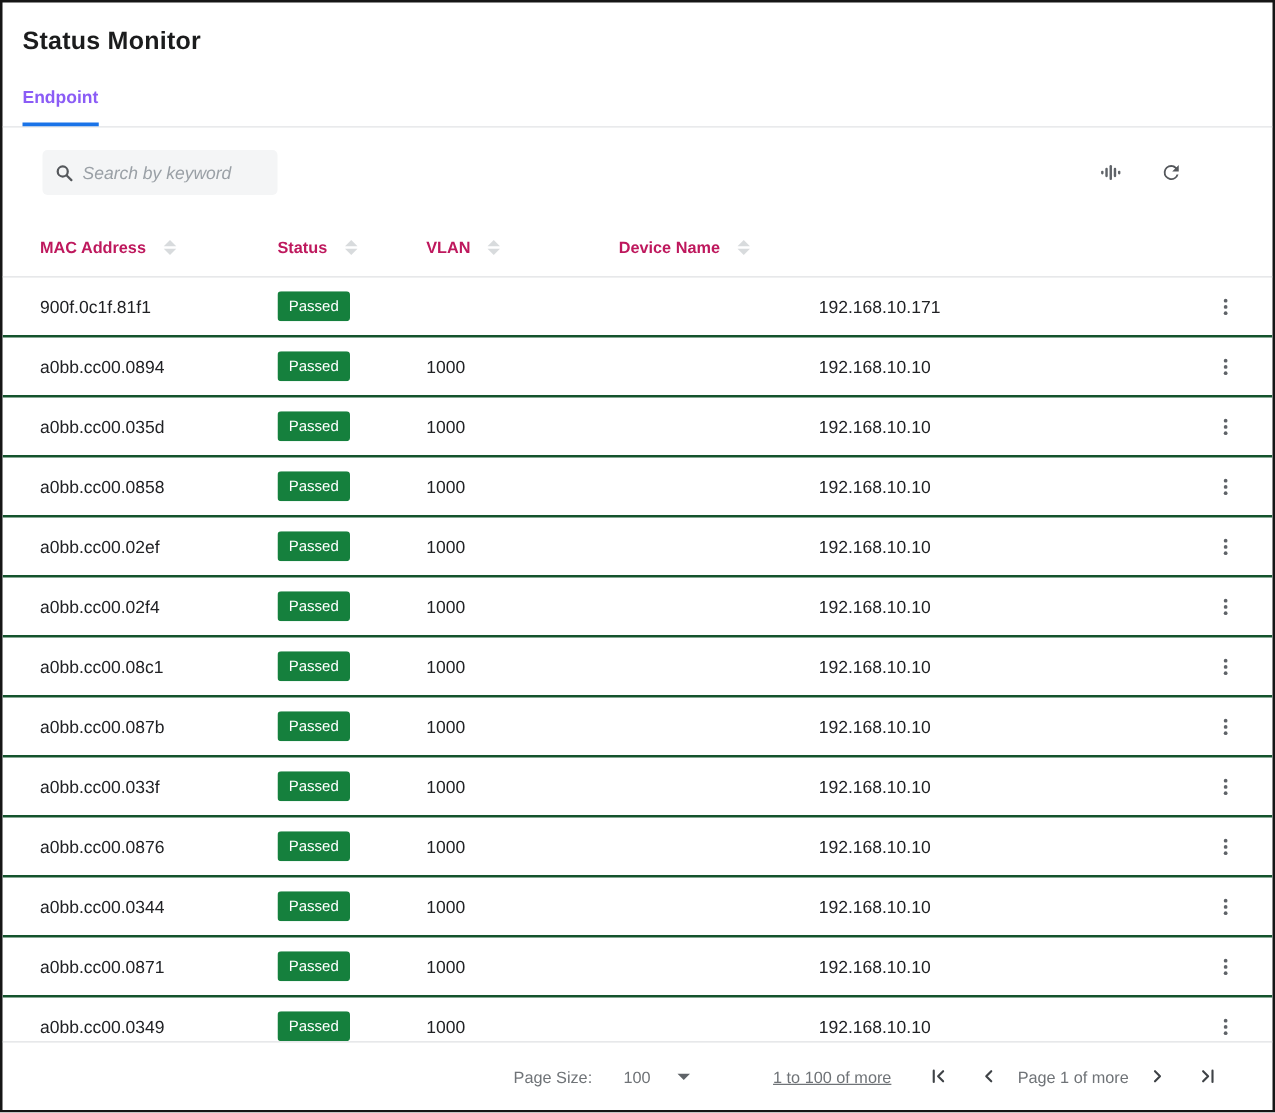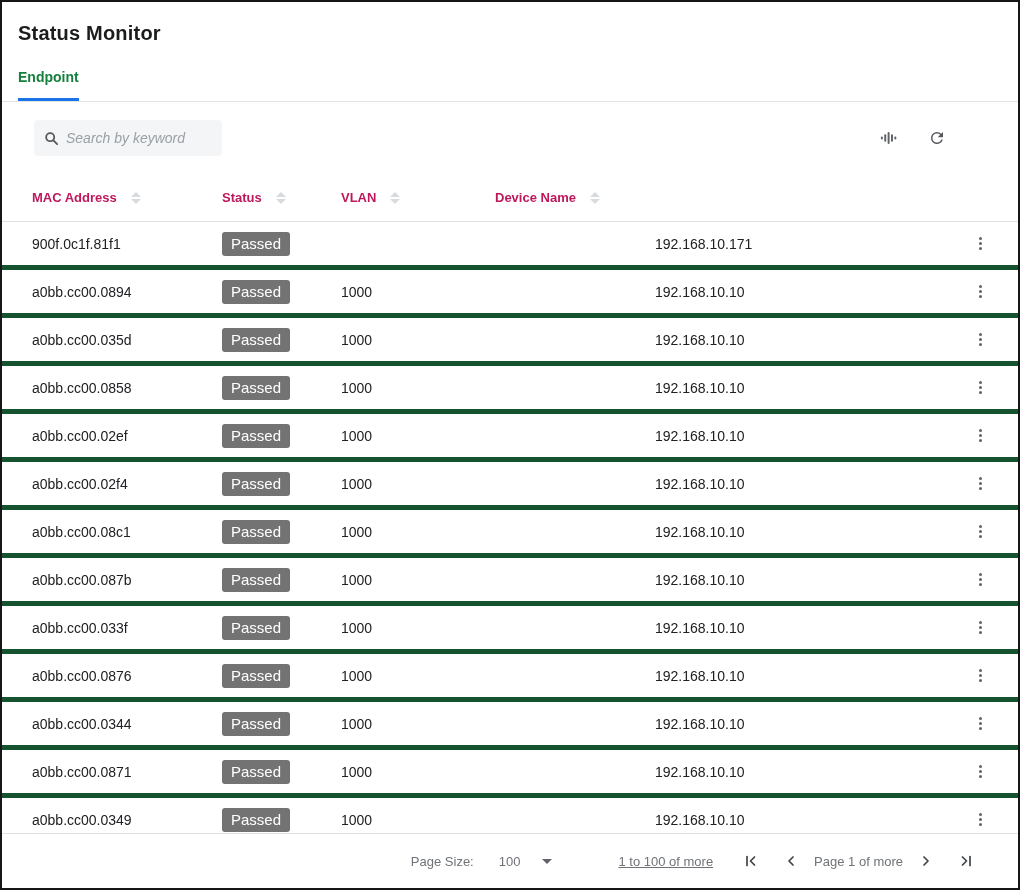--- a/index.html
+++ b/index.html
@@ -14,21 +14,21 @@
     overflow:hidden;
   }
 
   
   .titlebar { padding:18px 16px 0 16px; }
   .page-title { font-size:20px; line-height:26px; font-weight:700; color:#1b1c1d; letter-spacing:.2px; }
 
   
   .tabs { margin-top:21px; padding:0 16px; border-bottom:1px solid #e2e4e6; display:flex; }
   .tab {
-    font-size:14px; line-height:20px; font-weight:600; color:#15803d;
+    font-size:14px; line-height:20px; font-weight:600; color:#8b5cf6;
     padding-bottom:11px; border-bottom:3px solid #1a73e8; cursor:pointer;
   }
 
   
   .toolbar { height:72px; padding:0 32px; display:flex; align-items:center; justify-content:space-between; flex:0 0 auto; }
   .searchbox {
     width:188px; height:36px; background:#f4f5f6; border-radius:4px;
     display:flex; align-items:center; padding:0 10px; gap:7px;
   }
   .searchbox svg { flex:0 0 auto; }
@@ -48,26 +48,26 @@
     padding-left:30px; padding-right:16px;
   }
   .grid-header { height:48px; border-bottom:1px solid #dfe1e3; flex:0 0 auto; }
   .hcell { display:flex; align-items:center; gap:14px; cursor:pointer; }
   .hcell span.hlabel { font-size:13px; font-weight:700; color:#be185d; }
   .sort { display:flex; flex-direction:column; align-items:center; gap:2px; }
   .tri-up   { width:0; height:0; border-left:5px solid transparent; border-right:5px solid transparent; border-bottom:5px solid #d8dbdd; }
   .tri-down { width:0; height:0; border-left:5px solid transparent; border-right:5px solid transparent; border-top:5px solid #d8dbdd; }
 
   .grid-body { flex:1 1 auto; overflow:hidden; }
-  .row { height:48px; border-bottom:5px solid #14532d; font-size:14px; color:#202124; }
+  .row { height:48px; border-bottom:2px solid #14532d; font-size:14px; color:#202124; }
   .cell { overflow:hidden; white-space:nowrap; }
 
   .badge {
-    display:inline-block; background:#737373; color:#fff;
-    font-size:15px; font-weight:500; line-height:16px;
+    display:inline-block; background:#15803d; color:#fff;
+    font-size:12px; font-weight:500; line-height:16px;
     padding:4px 9px; border-radius:3px;
   }
 
   .kebab { background:none; border:none; cursor:pointer; display:flex; flex-direction:column; align-items:center; gap:2px; margin:0 auto; padding:4px 6px; }
   .kebab i { width:3px; height:3px; border-radius:50%; background:#5f6368; display:block; }
 
   
   .footer {
     height:55px; flex:0 0 auto; border-top:1px solid #dfe1e3;
     display:flex; align-items:center; justify-content:flex-end;

